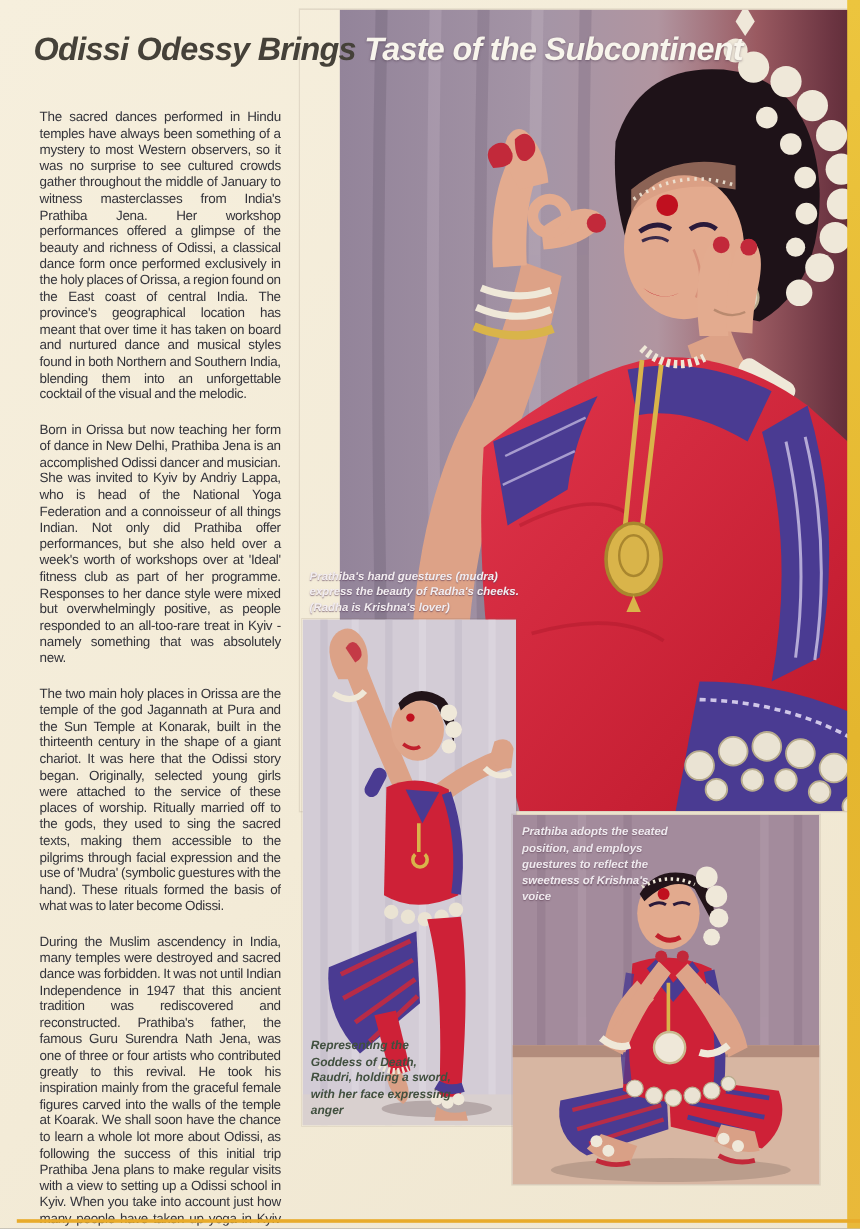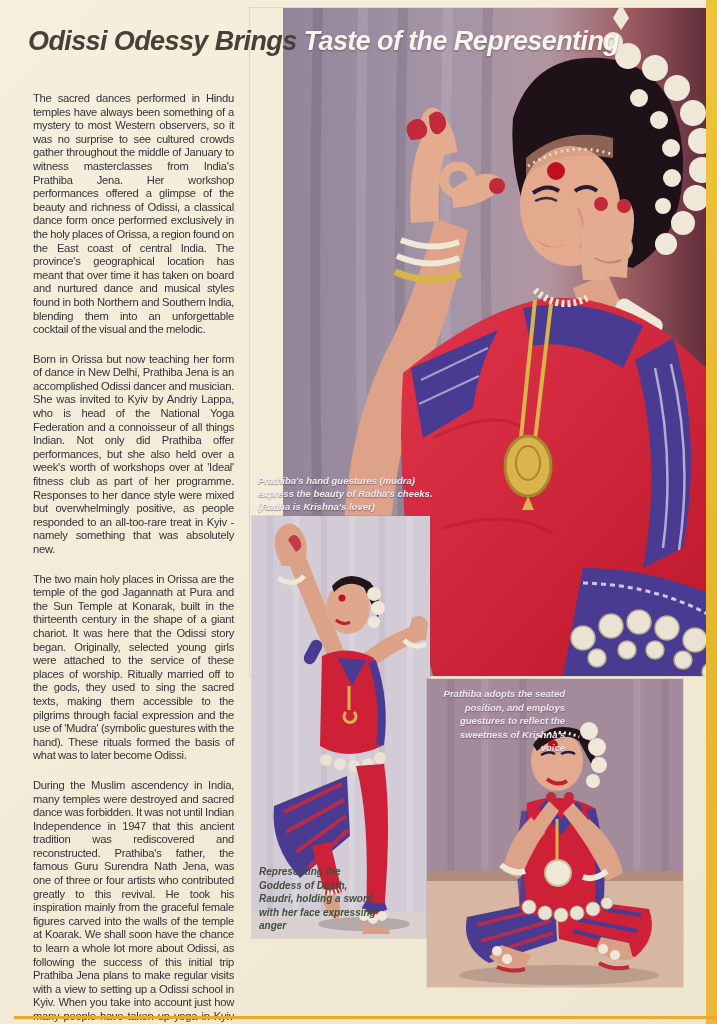--- a/index.html
+++ b/index.html
@@ -26,21 +26,21 @@
   .photo{position:absolute;overflow:hidden;box-shadow:0 0 0 1px rgba(120,100,90,.15);}
   .photo svg{display:block;}
   #photo-main{left:250px;top:8px;width:457px;height:668px;z-index:1;padding-left:33px;}
   #photo-standing{left:252px;top:516px;width:178px;height:422px;z-index:3;}
   #photo-seated{left:427px;top:679px;width:256px;height:308px;z-index:4;}
 
   .cap{position:absolute;font-style:italic;font-weight:bold;z-index:5;}
   .cap-main{left:8px;top:466px;width:175px;font-size:9.5px;line-height:13px;color:#f2edf0;
     text-shadow:0 1px 1px rgba(80,50,80,.6);}
   .cap-seated{left:8px;top:8px;width:130px;font-size:9.5px;line-height:13.5px;color:#efe9ee;
-    text-shadow:0 1px 1px rgba(90,60,80,.55);text-align:right;}
+    text-shadow:0 1px 1px rgba(90,60,80,.55);}
   .cap-standing{left:7px;top:349px;width:120px;font-size:10px;line-height:13.5px;color:#41503f;}
 
   .credit{position:absolute;right:1px;top:405px;z-index:5;color:rgba(245,240,240,.85);
     font-size:6.5px;letter-spacing:.4px;writing-mode:vertical-rl;}
 </style>
 </head>
 <body>
 
 <div class="page">
 
@@ -310,21 +310,21 @@
           <circle cx="166" cy="102" r="7"></circle>
       </g>
       <path d="M108,60 q22,-12 44,-2" stroke="#efe8d8" stroke-width="3" stroke-dasharray="2 3" fill="none"></path>
       <circle cx="126" cy="66" r="5" fill="#c0101f"></circle>
       <path d="M114,76 q8,-5 14,-1 M134,75 q8,-4 14,0" stroke="#2a1a3a" stroke-width="2.5" fill="none"></path>
       <path d="M120,100 q10,8 20,2" stroke="#c1202c" stroke-width="4" fill="none"></path>
     </svg>
     <div class="cap cap-seated">Prathiba adopts the seated position, and employs guestures to reflect the sweetness of Krishna's voice</div>
   </div>
 
-  <h1 class="headline"><span class="dark">Odissi Odessy Brings</span><span class="light">Taste of the Representing</span></h1>
+  <h1 class="headline"><span class="dark">Odissi Odessy Brings</span><span class="light">Taste of the Subcontinent</span></h1>
 
   <div class="article">
     <p>The sacred dances performed in Hindu temples have always been something of a mystery to most Western observers, so it was no surprise to see cultured crowds gather throughout the middle of January to witness masterclasses from India's Prathiba Jena. Her workshop performances offered a glimpse of the beauty and richness of Odissi, a classical dance form once performed exclusively in the holy places of Orissa, a region found on the East coast of central India. The province's geographical location has meant that over time it has taken on board and nurtured dance and musical styles found in both Northern and Southern India, blending them into an unforgettable cocktail of the visual and the melodic.</p>
     <p>Born in Orissa but now teaching her form of dance in New Delhi, Prathiba Jena is an accomplished Odissi dancer and musician. She was invited to Kyiv by Andriy Lappa, who is head of the National Yoga Federation and a connoisseur of all things Indian. Not only did Prathiba offer performances, but she also held over a week's worth of workshops over at 'Ideal' fitness club as part of her programme. Responses to her dance style were mixed but overwhelmingly positive, as people responded to an all-too-rare treat in Kyiv - namely something that was absolutely new.</p>
     <p>The two main holy places in Orissa are the temple of the god Jagannath at Pura and the Sun Temple at Konarak, built in the thirteenth century in the shape of a giant chariot. It was here that the Odissi story began. Originally, selected young girls were attached to the service of these places of worship. Ritually married off to the gods, they used to sing the sacred texts, making them accessible to the pilgrims through facial expression and the use of 'Mudra' (symbolic guestures with the hand). These rituals formed the basis of what was to later become Odissi.</p>
     <p>During the Muslim ascendency in India, many temples were destroyed and sacred dance was forbidden. It was not until Indian Independence in 1947 that this ancient tradition was rediscovered and reconstructed. Prathiba's father, the famous Guru Surendra Nath Jena, was one of three or four artists who contributed greatly to this revival. He took his inspiration mainly from the graceful female figures carved into the walls of the temple at Koarak. We shall soon have the chance to learn a whole lot more about Odissi, as following the success of this initial trip Prathiba Jena plans to make regular visits with a view to setting up a Odissi school in Kyiv. When you take into account just how many people have taken up yoga in Kyiv recently, and the fact that Kathak (classical dance form from Northern India) is taught in Kyiv and that Baratnatyan (dance form from Southern India) is tought in Ternopil, we can speak of a genuine fascination towards Indian culture among the people of Ukraine.</p>
     <div class="byline">Lyane Guillaume</div>
   </div>
 
   <div class="gold-strip"></div>

